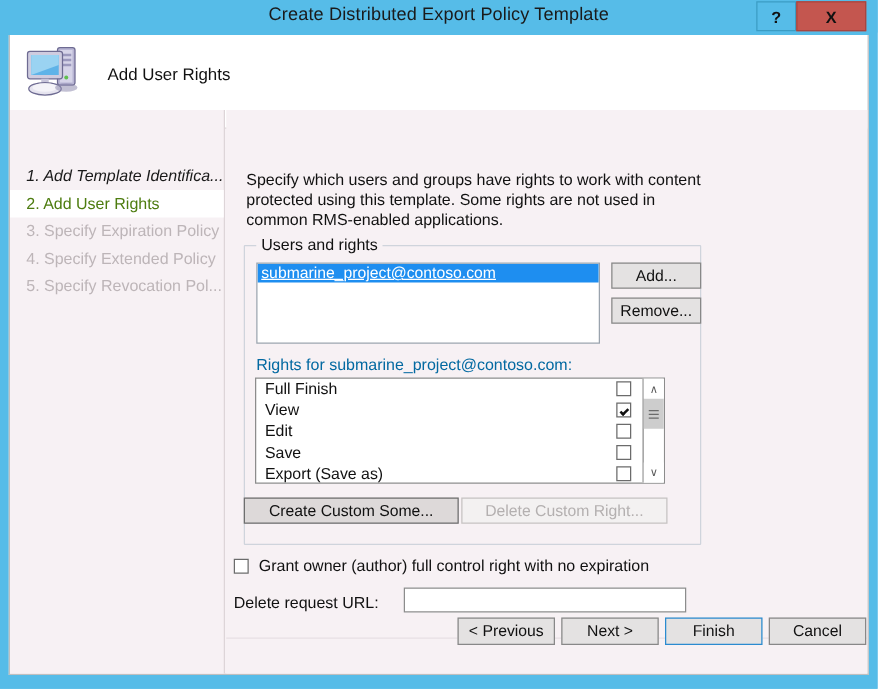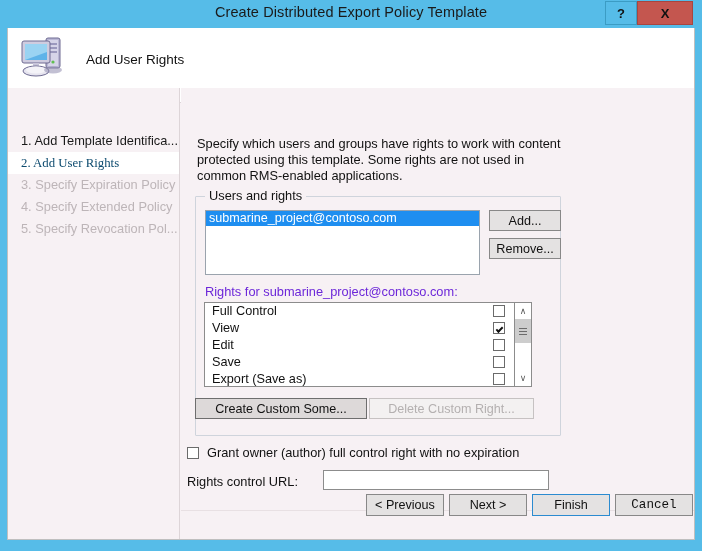--- a/index.html
+++ b/index.html
@@ -49,22 +49,22 @@
   }
   
   .sidebar{
     position:absolute;left:0;top:60px;width:172px;height:451px;
     background:#f7f1f4;border-right:1px solid #ddd5d8;box-sizing:border-box;
   }
   .step{
     height:22px;line-height:22px;padding-left:13px;font-size:12.8px;color:#1a1a1a;
     white-space:nowrap;overflow:hidden;
   }
-  .step.first{margin-top:42px;}
-  .step.current{background:#ffffff;color:#0c4a6e;font-family:Liberation Serif, serif;}
+  .step.first{margin-top:42px;font-style:italic;}
+  .step.current{background:#ffffff;color:#4d7c0f;}
   .step.disabled{color:#bdb5b8;}
   
   .content{
     position:absolute;left:173px;top:60px;width:513px;height:451px;
     background:#f7f1f4;
   }
   .intro{
     position:absolute;left:16px;top:48px;width:374px;
     font-size:12.8px;color:#111;line-height:16px;
   }
@@ -77,32 +77,32 @@
     position:absolute;left:24px;top:100px;background:#f7f1f4;padding:0 4px;
     font-size:12.8px;color:#111;
   }
   .userlist{
     position:absolute;left:24px;top:122px;width:275px;height:65px;
     background:#ffffff;border:1px solid #9aa3ad;box-sizing:border-box;
     overflow:hidden;
   }
   .userlist-item{
     height:15px;line-height:15px;background:#1e8ef0;color:#ffffff;
-    font-size:12.6px;padding-left:3px;white-space:nowrap;
+    font-size:12.6px;padding-left:3px;white-space:nowrap;text-decoration:underline;
   }
   .btn{
     background:#e4e2e2;border:1px solid #888888;box-sizing:border-box;
     font-size:12.6px;color:#111;font-family:"Liberation Sans", sans-serif;
     display:flex;align-items:center;justify-content:center;cursor:default;
   }
   .btn.disabled{color:#b4b0b0;border-color:#c6c2c2;background:#f3f1f1;}
   .btn-add{position:absolute;left:308px;top:122px;width:72px;height:21px;}
   .btn-remove{position:absolute;left:308px;top:150px;width:72px;height:21px;}
   .rights-label{
-    position:absolute;left:24px;top:196px;font-size:12.8px;color:#6d28d9;
+    position:absolute;left:24px;top:196px;font-size:12.8px;color:#0369a1;
   }
   .rights-box{
     position:absolute;left:23px;top:214px;width:328px;height:85px;
     background:#ffffff;border:1px solid #8c8c8c;box-sizing:border-box;
   }
   .rights-rows{position:absolute;left:0;top:0;width:309px;height:83px;}
   .right-row{
     position:relative;height:17px;line-height:17px;font-size:12.7px;color:#111;
     padding-left:7px;
   }
@@ -154,21 +154,21 @@
   }
   .fbtn{
     position:absolute;top:5px;height:22px;width:78px;
     background:#e4e2e2;border:1px solid #888888;box-sizing:border-box;
     font-size:12.6px;color:#111;display:flex;align-items:center;justify-content:center;
   }
   .fbtn.primary{border:1px solid #2b8bd0;background:#e4e2e2;}
   .fb-prev{left:185px;}
   .fb-next{left:268px;}
   .fb-finish{left:351px;}
-  .fb-cancel{left:434px;font-family:Liberation Mono, monospace;}
+  .fb-cancel{left:434px;}
 </style>
 </head>
 <body>
 
 <div class="window">
 
   <div class="titlebar">
     <div class="title-text">Create Distributed Export Policy Template</div>
     <div class="caption-buttons">
       <div class="cap-btn cap-help">?</div>
@@ -223,21 +223,21 @@
       </div>
 
       <div class="btn btn-add">Add...</div>
       <div class="btn btn-remove">Remove...</div>
 
       <div class="rights-label">Rights for submarine_project@contoso.com:</div>
 
       <div class="rights-box">
         <div class="rights-rows">
           <div class="right-row">
-            <span>Full Control</span>
+            <span>Full Finish</span>
             <span class="cb"></span>
           </div>
           <div class="right-row">
             <span>View</span>
             <span class="cb checked"></span>
           </div>
           <div class="right-row">
             <span>Edit</span>
             <span class="cb"></span>
           </div>
@@ -264,21 +264,21 @@
       </div>
 
       <div class="btn btn-create">Create Custom Some...</div>
       <div class="btn btn-delete disabled">Delete Custom Right...</div>
 
       <div class="grant-row">
         <span class="grant-cb"></span>
         <span class="grant-label">Grant owner (author) full control right with no expiration</span>
       </div>
 
-      <div class="url-label">Rights control URL:</div>
+      <div class="url-label">Delete request URL:</div>
       <input class="url-input" type="text" value="" style="">
 
     </div>
 
     <div class="footer-sep"></div>
     <div class="footer">
       <div class="fbtn fb-prev">&lt; Previous</div>
       <div class="fbtn fb-next">Next &gt;</div>
       <div class="fbtn fb-finish primary">Finish</div>
       <div class="fbtn fb-cancel">Cancel</div>

